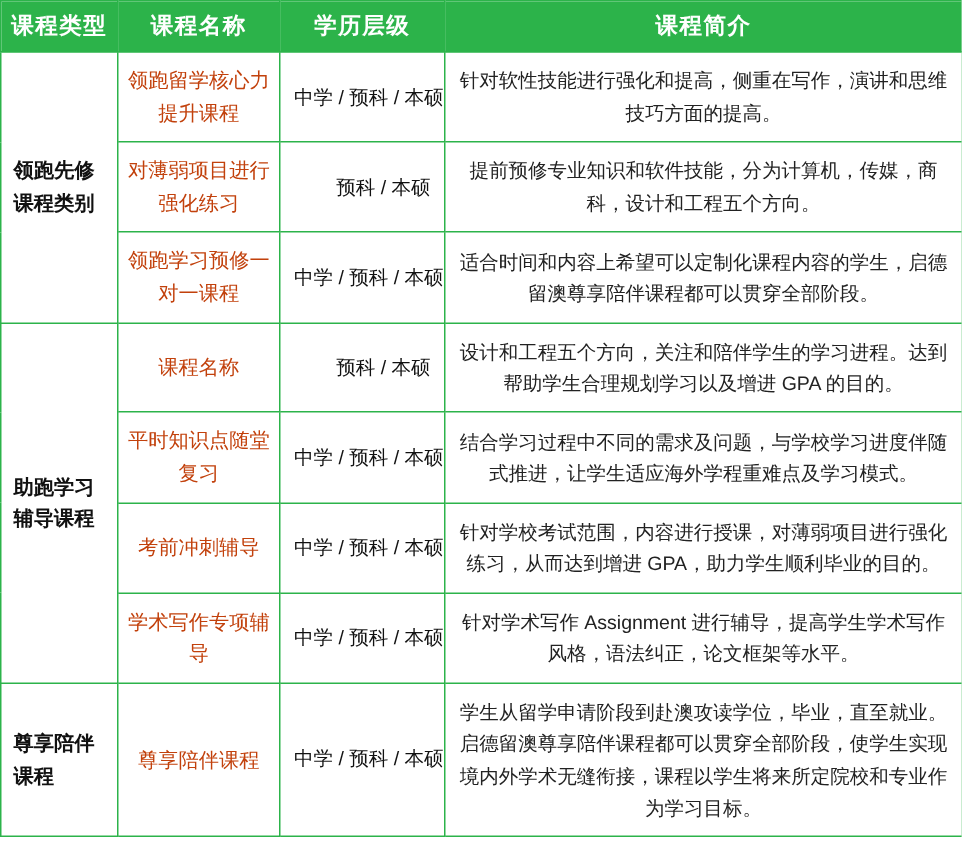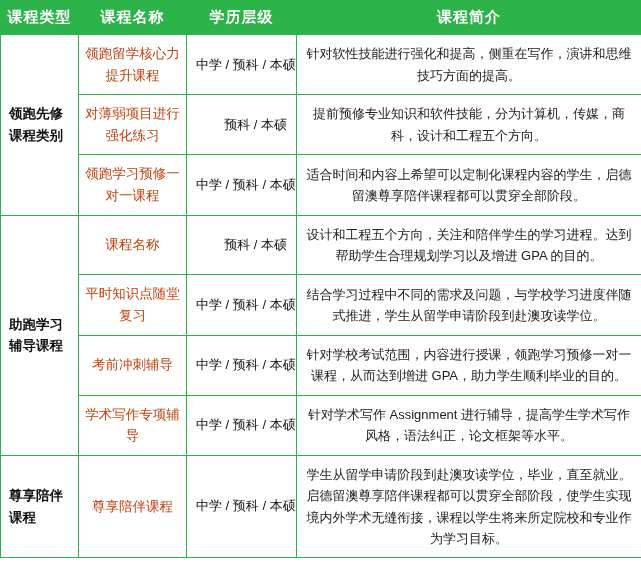--- a/index.html
+++ b/index.html
@@ -118,26 +118,26 @@
 
       <tr>
         <td class="cat" rowspan="4">助跑学习辅导课程</td>
         <td class="name">课程名称</td>
         <td class="level">预科 / 本硕</td>
         <td class="desc">设计和工程五个方向，关注和陪伴学生的学习进程。达到帮助学生合理规划学习以及增进 GPA 的目的。</td>
       </tr>
       <tr>
         <td class="name">平时知识点随堂复习</td>
         <td class="level">中学 / 预科 / 本硕</td>
-        <td class="desc">结合学习过程中不同的需求及问题，与学校学习进度伴随式推进，学生从留学申请阶段到赴澳攻读学位。</td>
+        <td class="desc">结合学习过程中不同的需求及问题，与学校学习进度伴随式推进，让学生适应海外学程重难点及学习模式。</td>
       </tr>
       <tr>
         <td class="name">考前冲刺辅导</td>
         <td class="level">中学 / 预科 / 本硕</td>
-        <td class="desc">针对学校考试范围，内容进行授课，领跑学习预修一对一课程，从而达到增进 GPA，助力学生顺利毕业的目的。</td>
+        <td class="desc">针对学校考试范围，内容进行授课，对薄弱项目进行强化练习，从而达到增进 GPA，助力学生顺利毕业的目的。</td>
       </tr>
       <tr>
         <td class="name">学术写作专项辅导</td>
         <td class="level">中学 / 预科 / 本硕</td>
         <td class="desc">针对学术写作 Assignment 进行辅导，提高学生学术写作风格，语法纠正，论文框架等水平。</td>
       </tr>
 
       <tr>
         <td class="cat">尊享陪伴课程</td>
         <td class="name">尊享陪伴课程</td>

